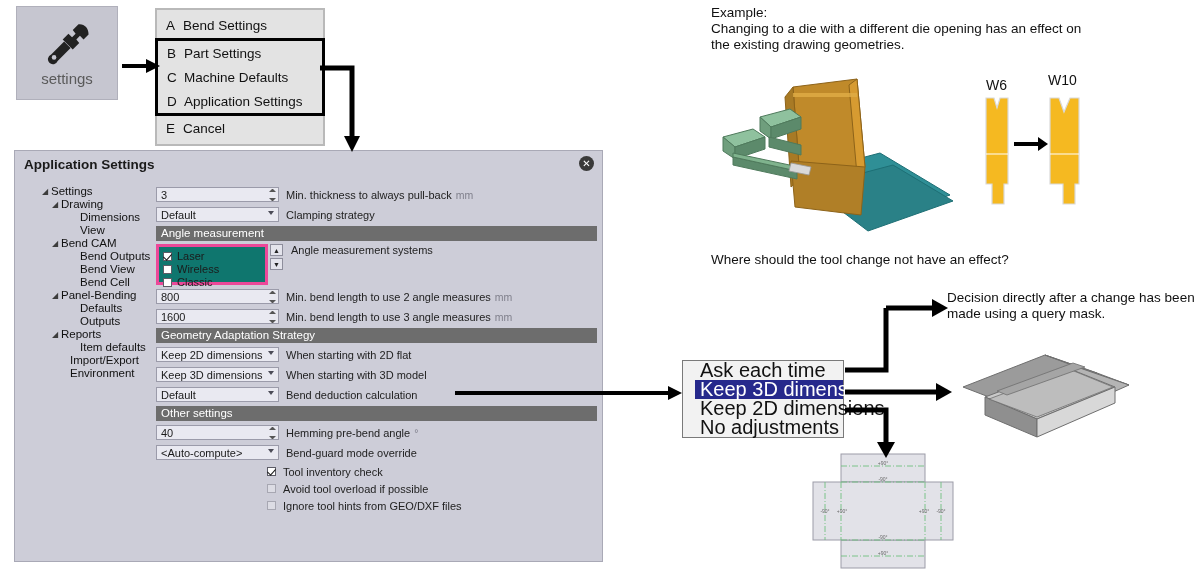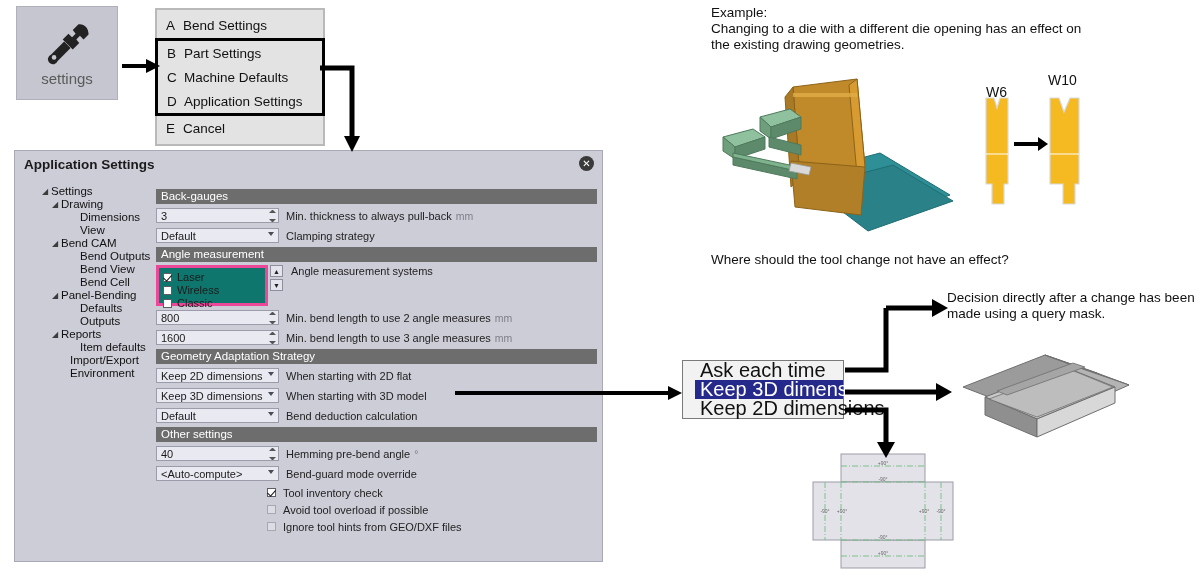--- a/index.html
+++ b/index.html
@@ -225,21 +225,20 @@
         <div class="node lvl2"><span class="tw"></span><span>Bend Cell</span></div>
         <div class="node lvl1"><span class="tw">◢</span><span>Panel-Bending</span></div>
         <div class="node lvl2"><span class="tw"></span><span>Defaults</span></div>
         <div class="node lvl2"><span class="tw"></span><span>Outputs</span></div>
         <div class="node lvl1"><span class="tw">◢</span><span>Reports</span></div>
         <div class="node lvl2"><span class="tw"></span><span>Item defaults</span></div>
         <div class="node lvl1n"><span class="tw"></span><span>Import/Export</span></div>
         <div class="node lvl1n"><span class="tw"></span><span>Environment</span></div>
       </div>
     <div id="settings-pane">
-        <div class="section-header">Back-gauges</div>
         <div class="row">
           <div class="field"><span>3</span><span class="spin">
               <i class="u"></i>
               <i class="d"></i>
             </span></div>
           <div class="rowlabel"><span>Min. thickness to always pull-back</span><span class="unit">mm</span></div>
         </div>
         <div class="row">
           <div class="field"><span>Default</span><span class="caret"></span></div>
           <div class="rowlabel"><span>Clamping strategy</span></div>
@@ -347,21 +346,21 @@
   <polygon points="28,82 92,96 92,104 28,90" fill="#5c8a6b" stroke="#4f7a5c" stroke-width="1"></polygon>
   <polygon points="28,78 94,92 92,96 28,82" fill="#7fb38d" stroke="#4f7a5c" stroke-width="1"></polygon>
   <polygon points="55,42 85,34 96,42 66,52" fill="#8fc19e" stroke="#4f7a5c" stroke-width="1"></polygon>
   <polygon points="55,42 66,52 66,64 55,56" fill="#6f9e7d" stroke="#4f7a5c" stroke-width="1"></polygon>
   <polygon points="66,52 96,42 96,54 66,64" fill="#5c8a6b" stroke="#4f7a5c" stroke-width="1"></polygon>
   <polygon points="64,62 96,70 96,80 64,72" fill="#5c8a6b" stroke="#4f7a5c" stroke-width="1"></polygon>
   <polygon points="86,88 106,92 104,100 84,96" fill="#d9d9d9" stroke="#9a9a9a" stroke-width="0.8"></polygon>
 </svg>
 
 <div class="abs" id="die-group">
-  <div class="die-label" style="left:6px;top:12px;text-align:center;">W6</div>
+  <div class="die-label" style="left:6px;top:5px;text-align:center;">W6</div>
   <div class="die-label" style="left:68px;top:0;">W10</div>
   <svg style="position:absolute;left:0;top:20px;width:120px;height:135px;" viewBox="0 0 120 135">
 
     <path d="M6,6 L14,6 L17,16 L20,6 L28,6 L28,92 L24,92 L24,112 L12,112 L12,92 L6,92 Z" fill="#f5b921" stroke="#d9d9d9" stroke-width="1.2"></path>
     <line x1="6" y1="62" x2="28" y2="62" stroke="#ffffff" stroke-width="1"></line>
 
     <path d="M70,6 L79,6 L84,20 L90,6 L99,6 L99,92 L95,92 L95,112 L83,112 L83,92 L70,92 Z" fill="#f5b921" stroke="#d9d9d9" stroke-width="1.2"></path>
     <line x1="70" y1="62" x2="99" y2="62" stroke="#ffffff" stroke-width="1"></line>
 
     <line x1="34" y1="52" x2="58" y2="52" stroke="#000" stroke-width="4"></line>
@@ -369,20 +368,21 @@
   </svg>
 </div>
 
 <div class="abs note" id="question-note">Where should the tool change not have an effect?</div>
 <div class="abs note" id="decision-note">Decision directly after a change has been made using a query mask.</div>
 
 <div class="abs" id="dropdown">
   <div class="opt">Ask each time</div>
   <div class="opt sel">Keep 3D dimensions</div>
   <div class="opt">Keep 2D dimensions</div>
+  <div class="opt">No adjustments</div>
 </div>
 
 <svg class="imgbox" style="left:945px;top:345px;width:200px;height:115px;" viewBox="0 0 200 115">
   <polygon points="18,42 100,10 152,28 70,62" fill="#9b9b9b" stroke="#6f6f6f" stroke-width="1"></polygon>
   <polygon points="100,10 152,28 184,40 132,22" fill="#aaaaaa" stroke="#6f6f6f" stroke-width="1"></polygon>
   <polygon points="132,22 184,40 148,56 100,38" fill="#b4b4b4" stroke="#6f6f6f" stroke-width="1"></polygon>
   <polygon points="40,52 120,22 170,42 92,74" fill="#c9c9c9" stroke="#6f6f6f" stroke-width="1"></polygon>
   <polygon points="40,52 92,74 92,92 40,70" fill="#8f8f8f" stroke="#6f6f6f" stroke-width="1"></polygon>
   <polygon points="92,74 170,42 170,58 92,92" fill="#d8d8d8" stroke="#6f6f6f" stroke-width="1"></polygon>
   <polygon points="44,54 124,24 168,42 92,72" fill="#bdbdbd" stroke="#6f6f6f" stroke-width="0.8"></polygon>

